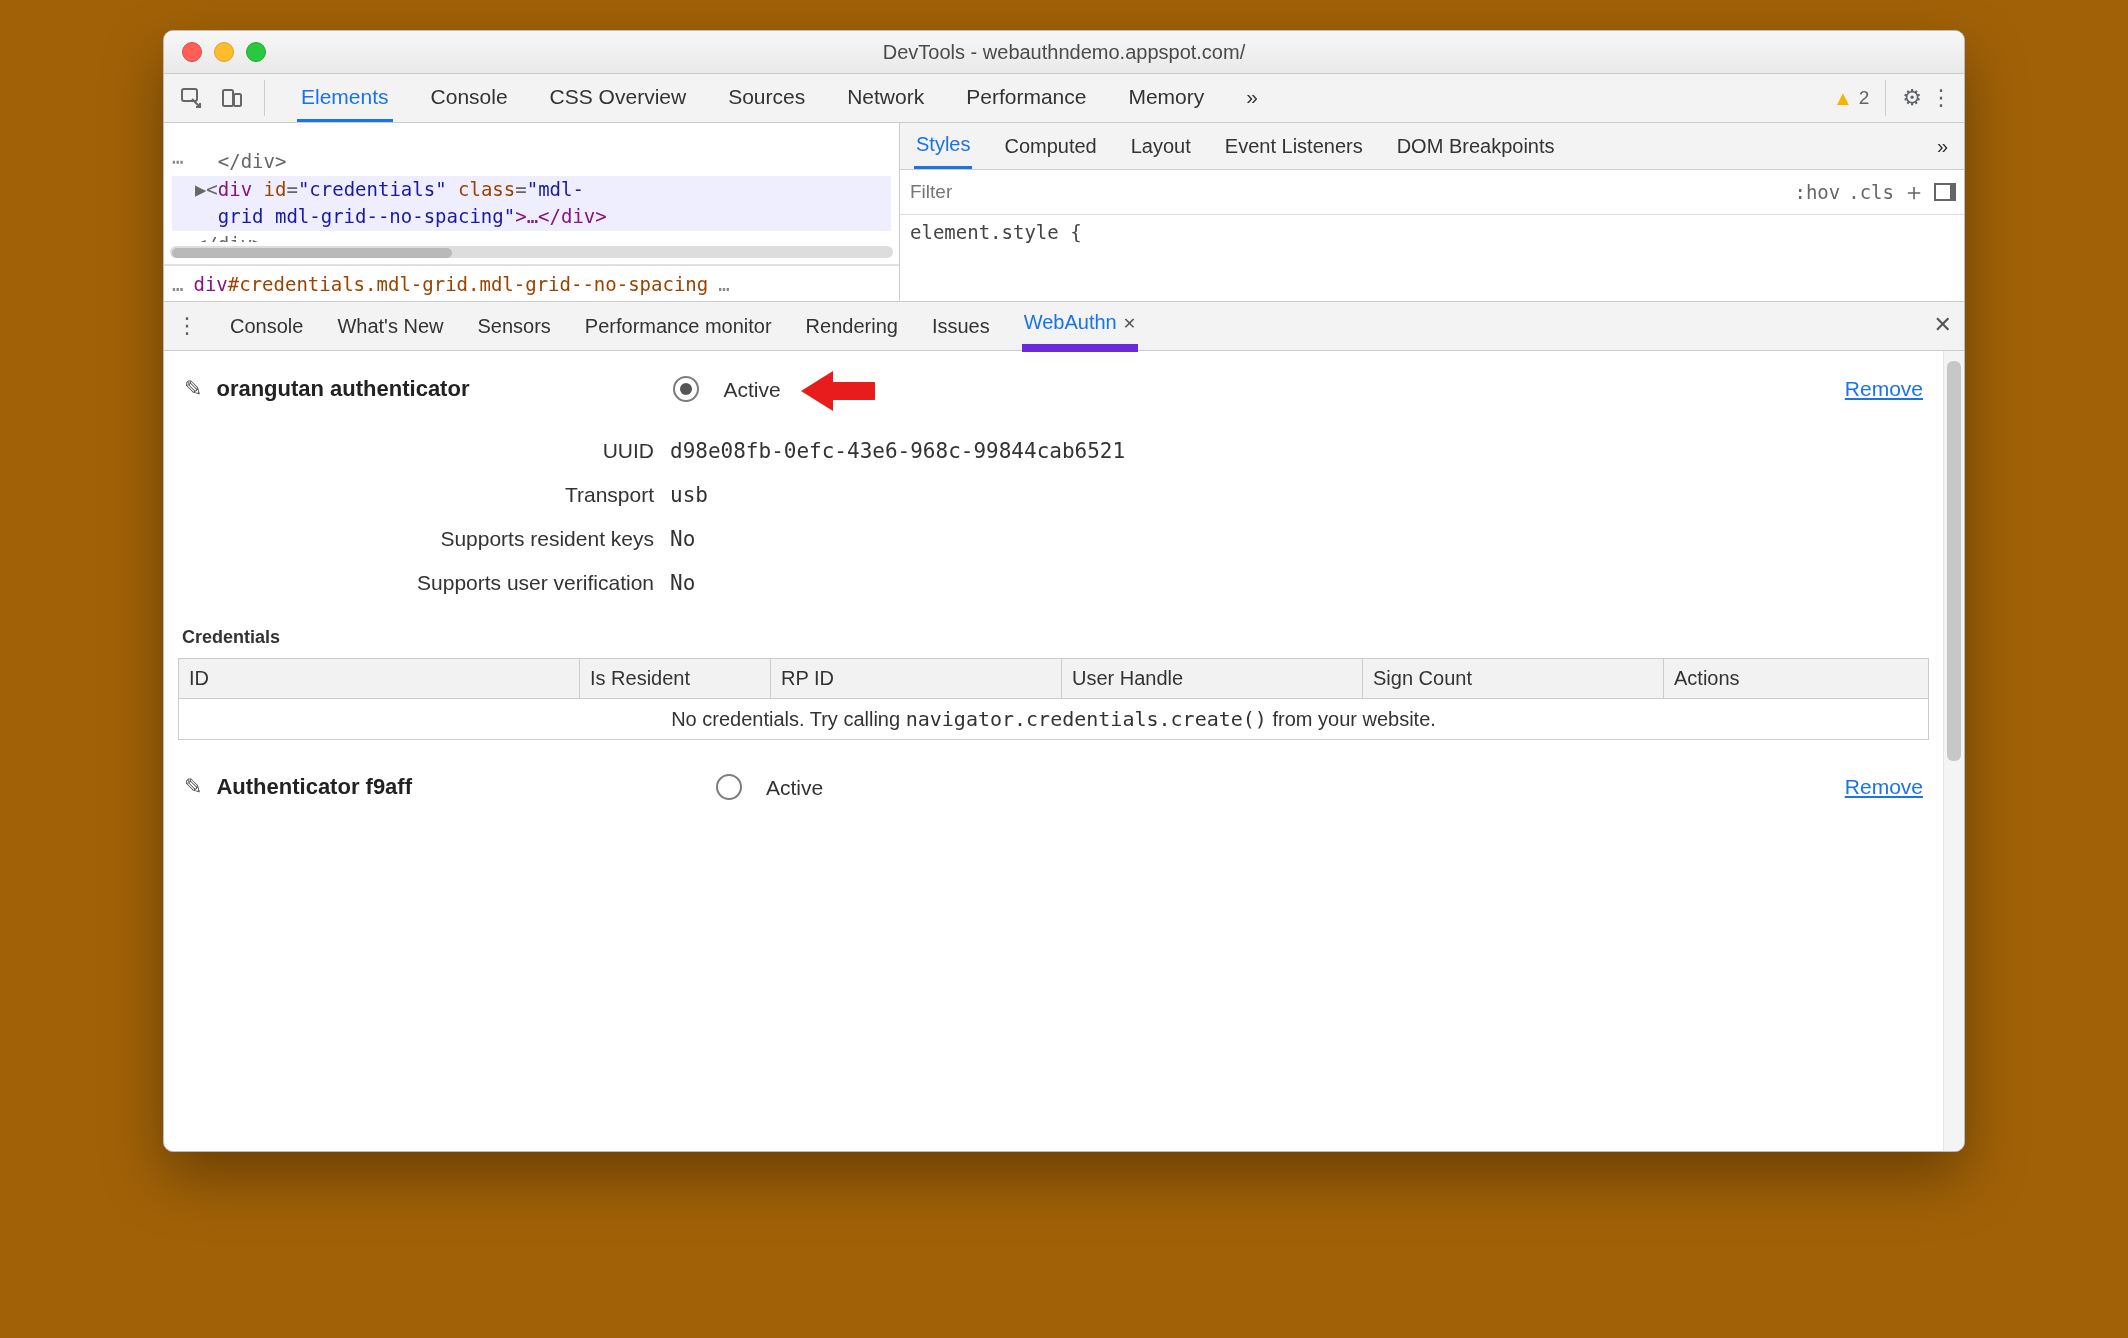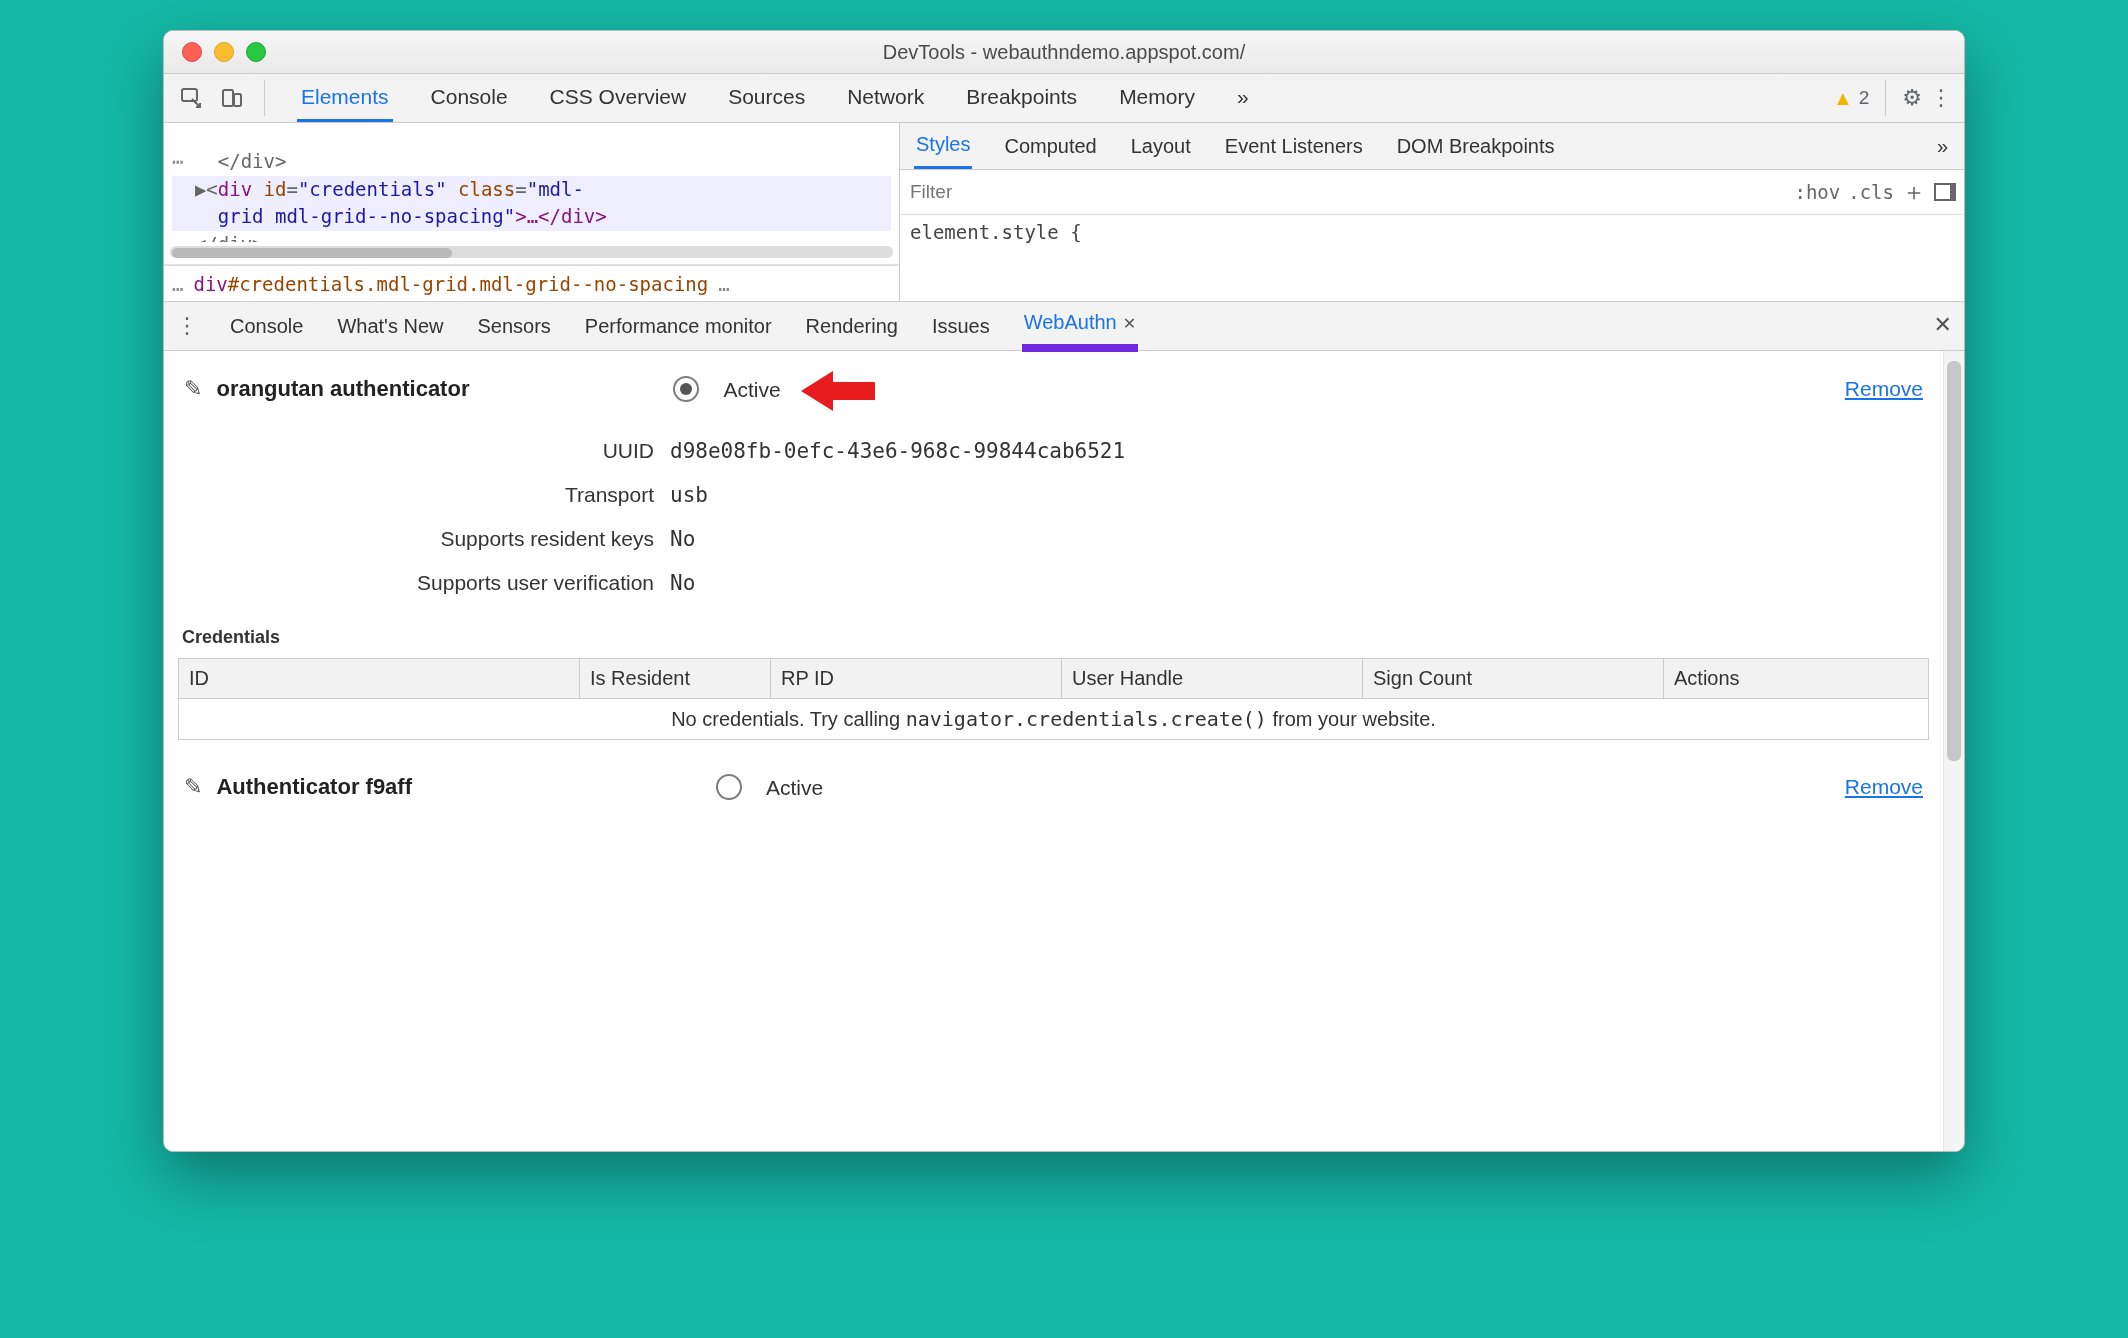--- a/index.html
+++ b/index.html
@@ -1,17 +1,17 @@
 <!DOCTYPE html>
 <html><head>
 <meta charset="utf-8">
 <style>
   html, body { margin:0; padding:0; background:#fff; }
   body { font-family: -apple-system, BlinkMacSystemFont, "Segoe UI", Helvetica, Arial, sans-serif; font-size:21px; color:#333; }
-  .stage { width:2128px; height:1338px; position:relative; background:#14b8a6; padding:30px 50px; box-sizing:border-box; }
+  .stage { width:2128px; height:1338px; position:relative; background:#a16207; padding:30px 50px; box-sizing:border-box; }
   .window { width:1800px; height:1120px; margin:0 auto; border:1px solid #bbb; border-radius:10px; box-shadow:0 25px 60px rgba(0,0,0,0.35); overflow:hidden; background:#fff; display:flex; flex-direction:column; }
   
   .titlebar { height:42px; background:linear-gradient(#f7f7f7,#e9e9e9); border-bottom:1px solid #ccc; display:flex; align-items:center; position:relative; }
   .traffic { display:flex; gap:12px; padding-left:18px; }
   .dot { width:18px; height:18px; border-radius:50%; }
   .dot.red { background:#ff5f57; border:1px solid #e14942; }
   .dot.yellow { background:#ffbd2e; border:1px solid #dfa123; }
   .dot.green { background:#28c940; border:1px solid #1fa633; }
   .titlebar-title { position:absolute; left:0; right:0; text-align:center; font-size:20px; color:#4b4b4b; pointer-events:none; }
   
@@ -120,21 +120,21 @@
             <rect x="14" y="8" width="7" height="12" rx="1.5" fill="none" stroke="#666" stroke-width="2"></rect>
           </svg>
       </div>
       <div class="sep"></div>
       <div class="tabs-main">
         <div class="tab active">Elements</div>
         <div class="tab">Console</div>
         <div class="tab">CSS Overview</div>
         <div class="tab">Sources</div>
         <div class="tab">Network</div>
-        <div class="tab">Breakpoints</div>
+        <div class="tab">Performance</div>
         <div class="tab">Memory</div>
         <div class="tab">»</div>
       </div>
       <div class="toolbar-spacer"></div>
       <div class="warn-badge">
         <span class="warn-triangle">▲</span>
         <span>2</span>
       </div>
       <div class="sep"></div>
       <div class="gear">⚙</div>

